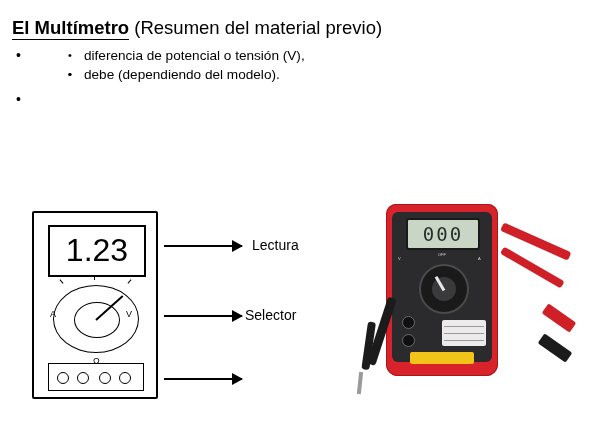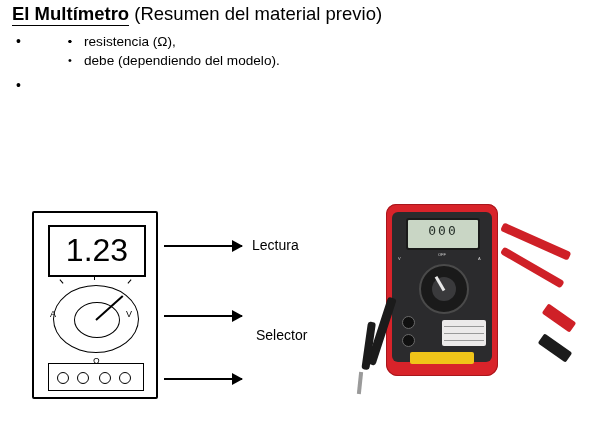--- a/index.html
+++ b/index.html
@@ -13,21 +13,21 @@
     font-family: "Liberation Sans", sans-serif;
     color: #000000;
     overflow: hidden;
     position: relative;
   }
   .slide {
     position: relative;
     width: 544px;
     height: 433px;
     box-sizing: border-box;
-    padding: 2px 12px 0 12px;
+    padding: 16px 12px 0 12px;
   }
   .title-line {
     font-size: 18.5px;
     line-height: 24px;
     white-space: nowrap;
   }
   .title-bold {
     font-weight: bold;
     border-bottom: 1.6px solid #000;
     padding-bottom: 1px;
@@ -198,21 +198,21 @@
   .a2 { left: 140px; top: 110px; width: 78px; }
   .a3 { left: 140px; top: 173px; width: 78px; }
 
   .arrow-label {
     position: absolute;
     font-size: 14px;
     line-height: 18px;
     white-space: nowrap;
   }
   .l1 { left: 228px; top: 31px; }
-  .l2 { left: 232px; top: 101px; margin-top: 20px; }
+  .l2 { left: 221px; top: 101px; }
   .l3 { left: 228px; top: 164px; }
 
   
   .photo {
     position: absolute;
     left: 352px;
     top: 202px;
     width: 228px;
     height: 210px;
   }
@@ -243,21 +243,21 @@
     height: 28px;
     background: #c9d6c5;
     border: 2px solid #1a1a1a;
     border-radius: 3px;
   }
   .mm-lcd-text {
     position: absolute;
     width: 100%;
     top: 3px;
     text-align: center;
-    font-size: 13px;
+    font-size: 19px;
     letter-spacing: 2px;
     color: #26302a;
     font-family: "DejaVu Sans Mono", monospace;
   }
   .mm-dial {
     position: absolute;
     left: 27px;
     top: 52px;
     width: 46px;
     height: 46px;
@@ -385,27 +385,27 @@
     <span class="title-bold">El Multímetro</span>
     <span class="title-rest">(Resumen del material previo)</span>
   </div>
 
   <ul class="level1">
     <li>
       <span class="bullet">•</span>
       <ul class="level2">
         <li>
           <span class="bullet">•</span>
+          <span>diferencia de potencial o tensión (V),</span>
         </li>
         <li>
           <span class="bullet">•</span>
         </li>
         <li>
           <span class="bullet">•</span>
-          <span>resistencia (Ω),</span>
         </li>
         <li>
           <span class="bullet">•</span>
           <span>debe (dependiendo del modelo).</span>
         </li>
       </ul>
     </li>
     <li style="margin-top:6px;">
       <span class="bullet">•</span>
     </li>

